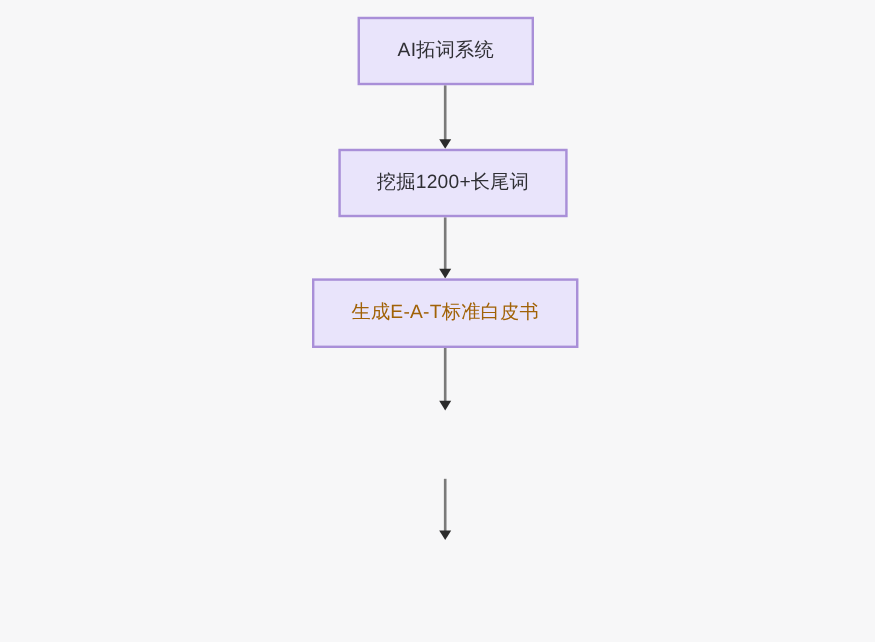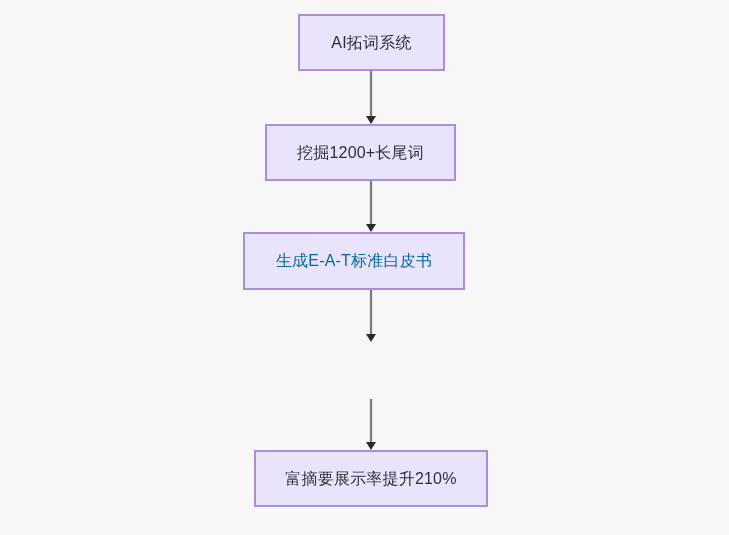--- a/index.html
+++ b/index.html
@@ -68,22 +68,19 @@
     </div>
     <div class="connector" style="left: 363px; top: 399px; height: 51px;">
       <svg width="16" height="51" viewBox="0 0 16 51">
         <line x1="8" y1="0" x2="8" y2="44" stroke="#7a7a7a" stroke-width="2.2"></line>
         <polygon points="3,43 13,43 8,51" fill="#2b2b2b"></polygon>
       </svg>
     </div>
     <div class="node" style="left: 298px; top: 14px; width: 147px; height: 57px; background: rgb(233, 228, 251); border-color: rgb(169, 143, 216); color: rgb(47, 47, 52);">
       <span class="node-label">AI拓词系统</span>
     </div>
-    <div class="node" style="left: 265px; top: 124px; width: 191px; height: 57px; background: rgb(233, 228, 251); border-color: rgb(169, 143, 216); color: rgb(47, 47, 52); text-align: right;">
+    <div class="node" style="left: 282px; top: 124px; width: 191px; height: 57px; background: rgb(233, 228, 251); border-color: rgb(169, 143, 216); color: rgb(47, 47, 52); text-align: right;">
       <span class="node-label">挖掘1200+长尾词</span>
     </div>
-    <div class="node" style="left: 243px; top: 232px; width: 222px; height: 58px; background: rgb(233, 228, 251); border-color: rgb(169, 143, 216); color: #0369a1;">
+    <div class="node" style="left: 260px; top: 232px; width: 222px; height: 58px; background: rgb(233, 228, 251); border-color: rgb(169, 143, 216); color: #a16207;">
       <span class="node-label">生成E-A-T标准白皮书</span>
-    </div>
-    <div class="node" style="left: 254px; top: 450px; width: 234px; height: 57px; background: rgb(233, 228, 251); border-color: rgb(169, 143, 216); color: rgb(47, 47, 52);">
-      <span class="node-label">富摘要展示率提升210%</span>
     </div>
   </div>
 
 </body></html>

